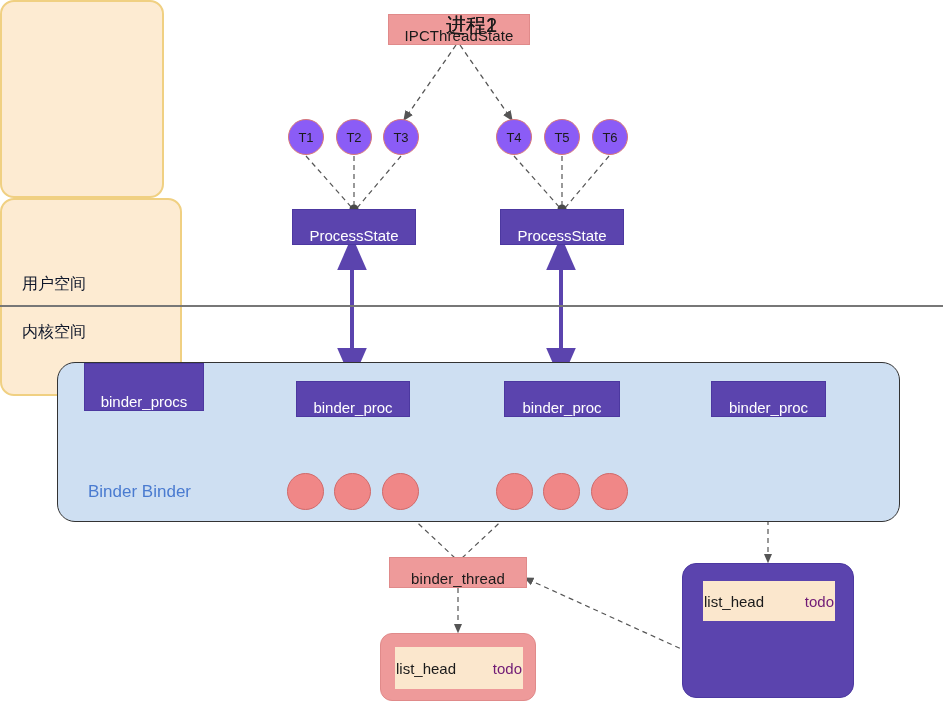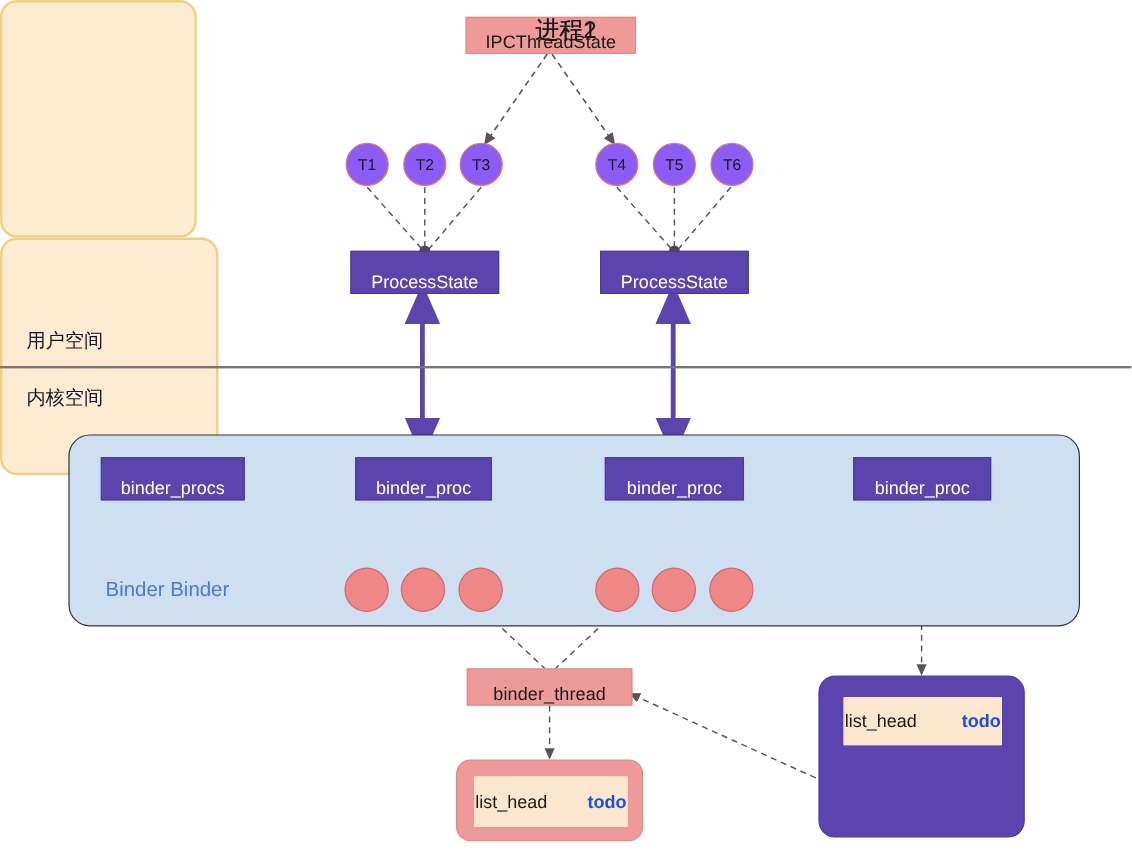--- a/index.html
+++ b/index.html
@@ -96,21 +96,21 @@
   
   .field-row {
     position: absolute;
     display: flex; align-items: center; justify-content: space-between;
     gap: 9px;
     font-size: 15px;
   }
   .field-cream { background: #FBE7CD; border: 1px solid #FBE7CD; }
   .field-salmon { background: #F08787; border: 1px solid #F08787; }
   .f-type { color: #1a1a1a; }
-  .f-name-todo { color: #1d4ed8; font-weight: bold; }
+  .f-name-todo { color: #701a75; font-weight: normal; }
   .f-name-threads { color: #8E1B3A; font-weight: bold; }
 
   
   .pink-card {
     position: absolute;
     background: #EE9A9A;
     border: 1px solid #E08A8A;
     border-radius: 12px;
   }
   
@@ -230,21 +230,21 @@
     <span>ProcessState</span>
   </div>
 
   <div class="space-label" style="left:22px; top:274px;">用户空间</div>
   <div class="divider" style="top:305px;"></div>
   <div class="space-label" style="left:22px; top:322px;">内核空间</div>
 
   <div class="driver-box" style="left:57px; top:362px; width:843px; height:160px;"></div>
   <div class="driver-label" style="left:88px; top:482px;">Binder Binder</div>
 
-  <div class="node purple-box" style="left:84px; top:381px; width:120px; height:36px;">
+  <div class="node purple-box" style="left:84px; top:363px; width:120px; height:48px;">
     <span>binder_procs</span>
   </div>
 
   <div class="node purple-box" style="left:296px; top:381px; width:114px; height:36px;">
     <span>binder_proc</span>
   </div>
   <div class="node purple-box" style="left:504px; top:381px; width:116px; height:36px;">
     <span>binder_proc</span>
   </div>
   <div class="node purple-box" style="left:711px; top:381px; width:115px; height:36px;">

